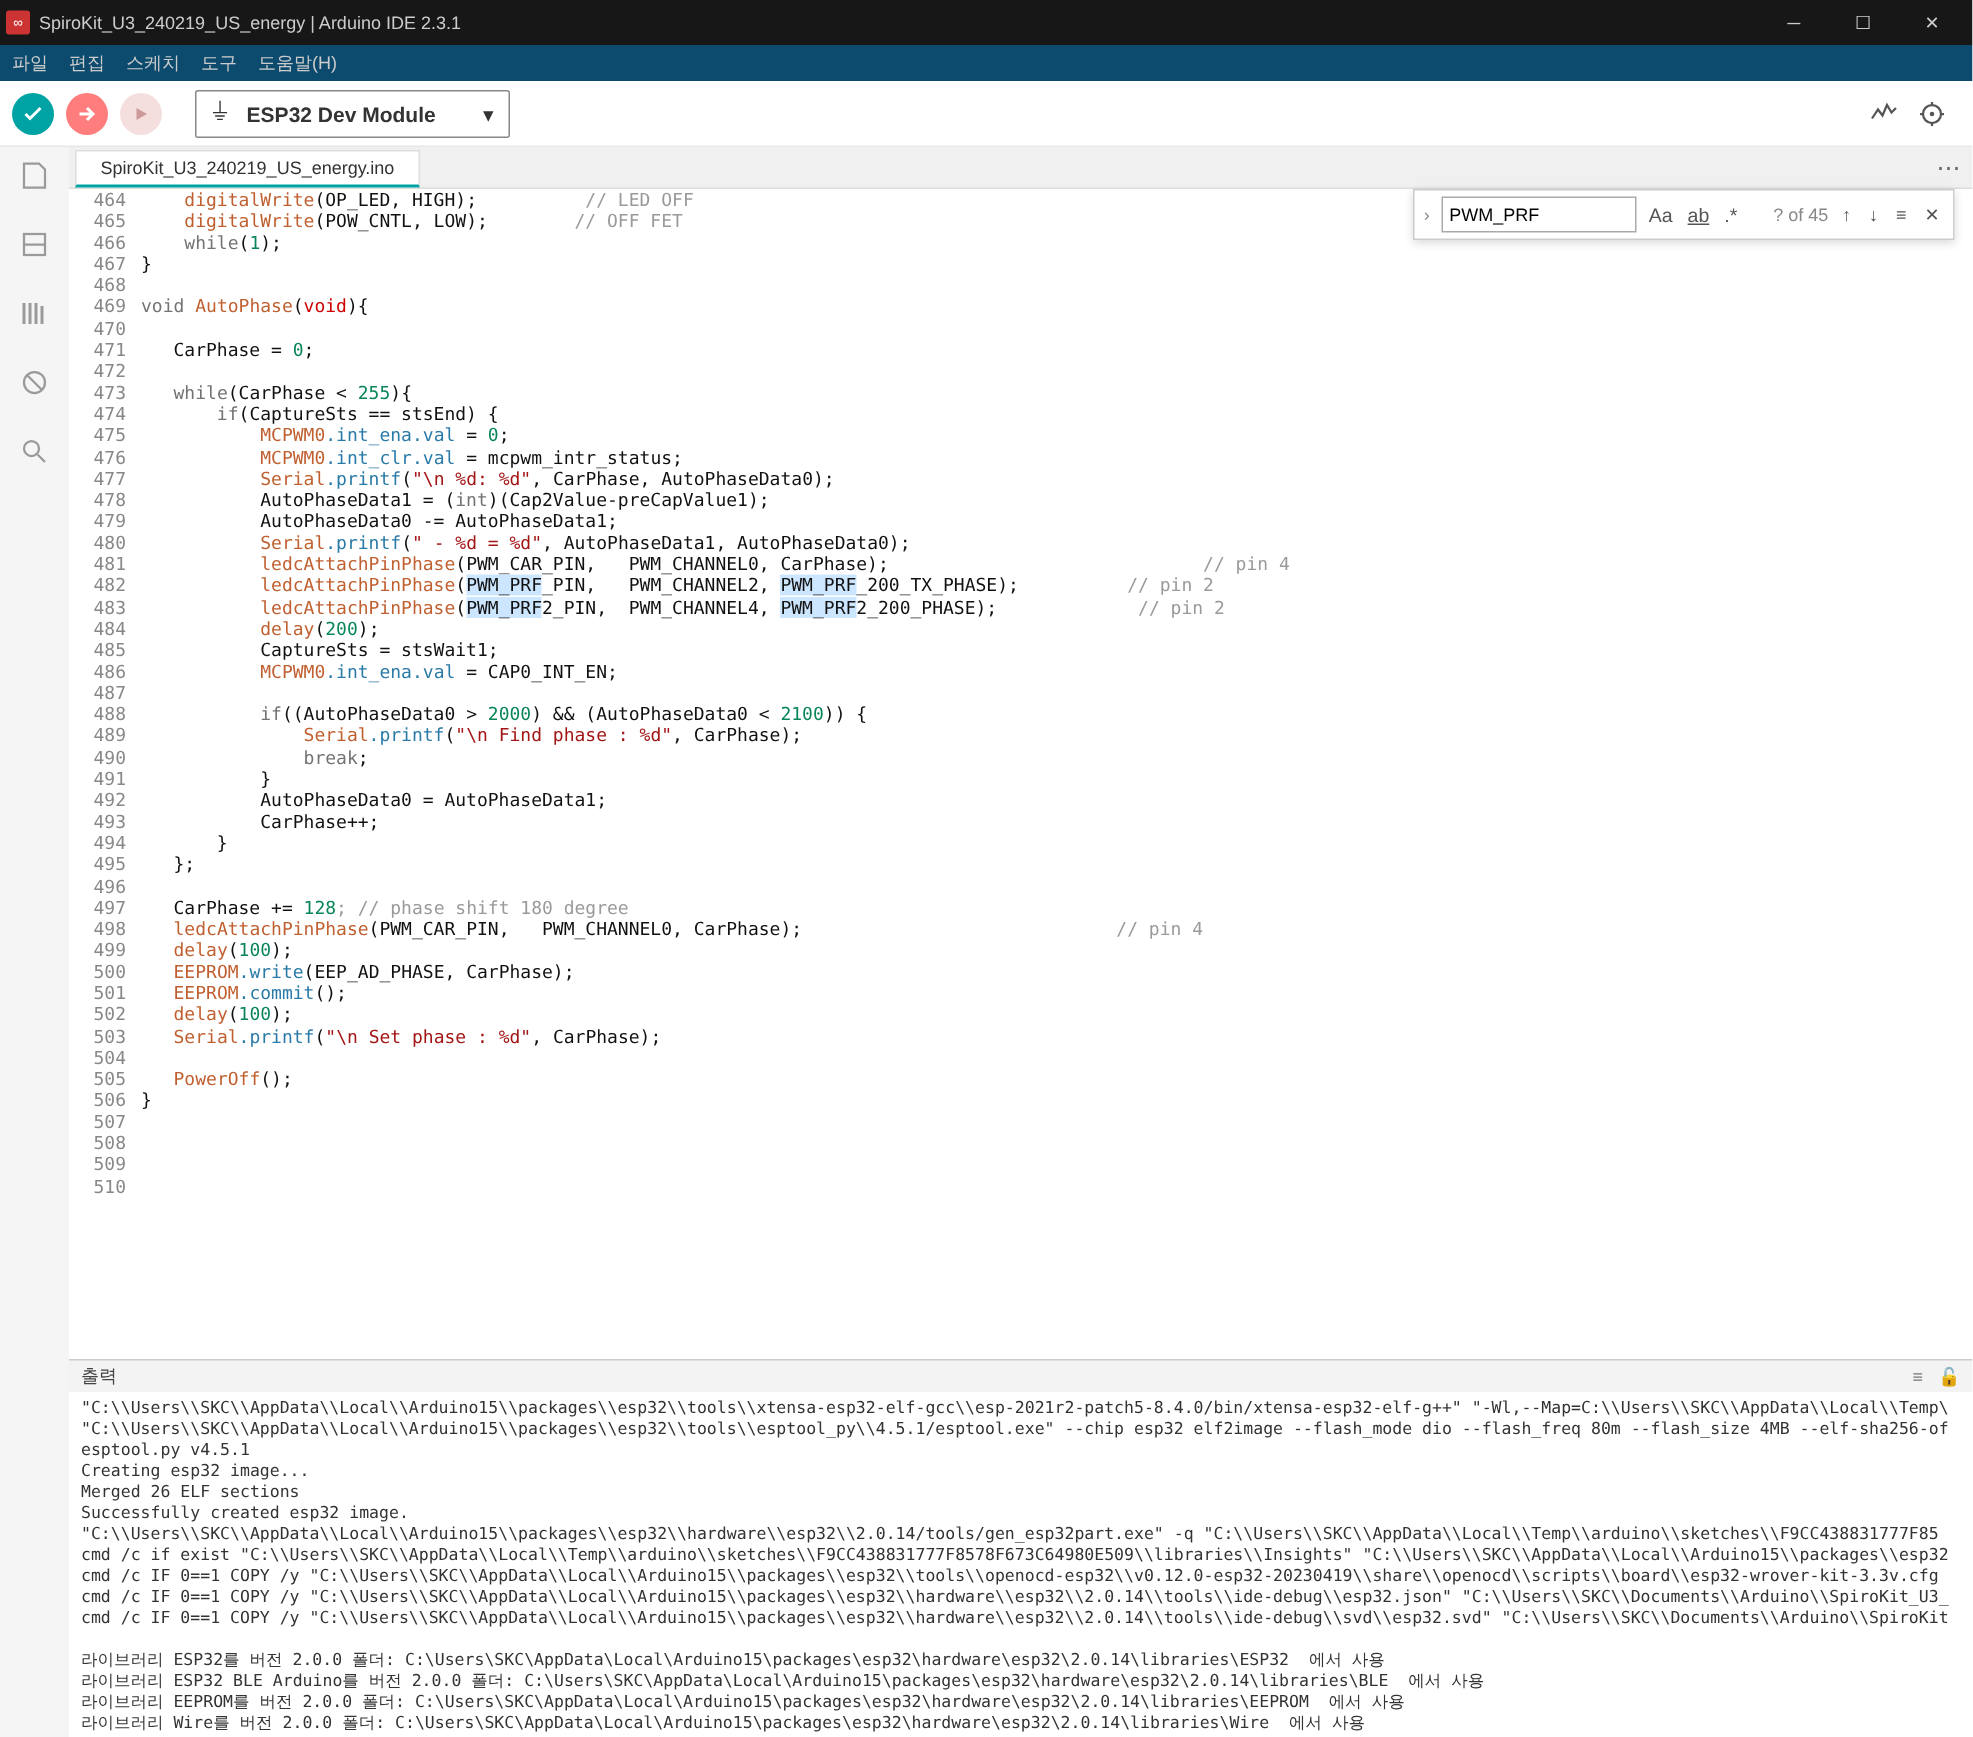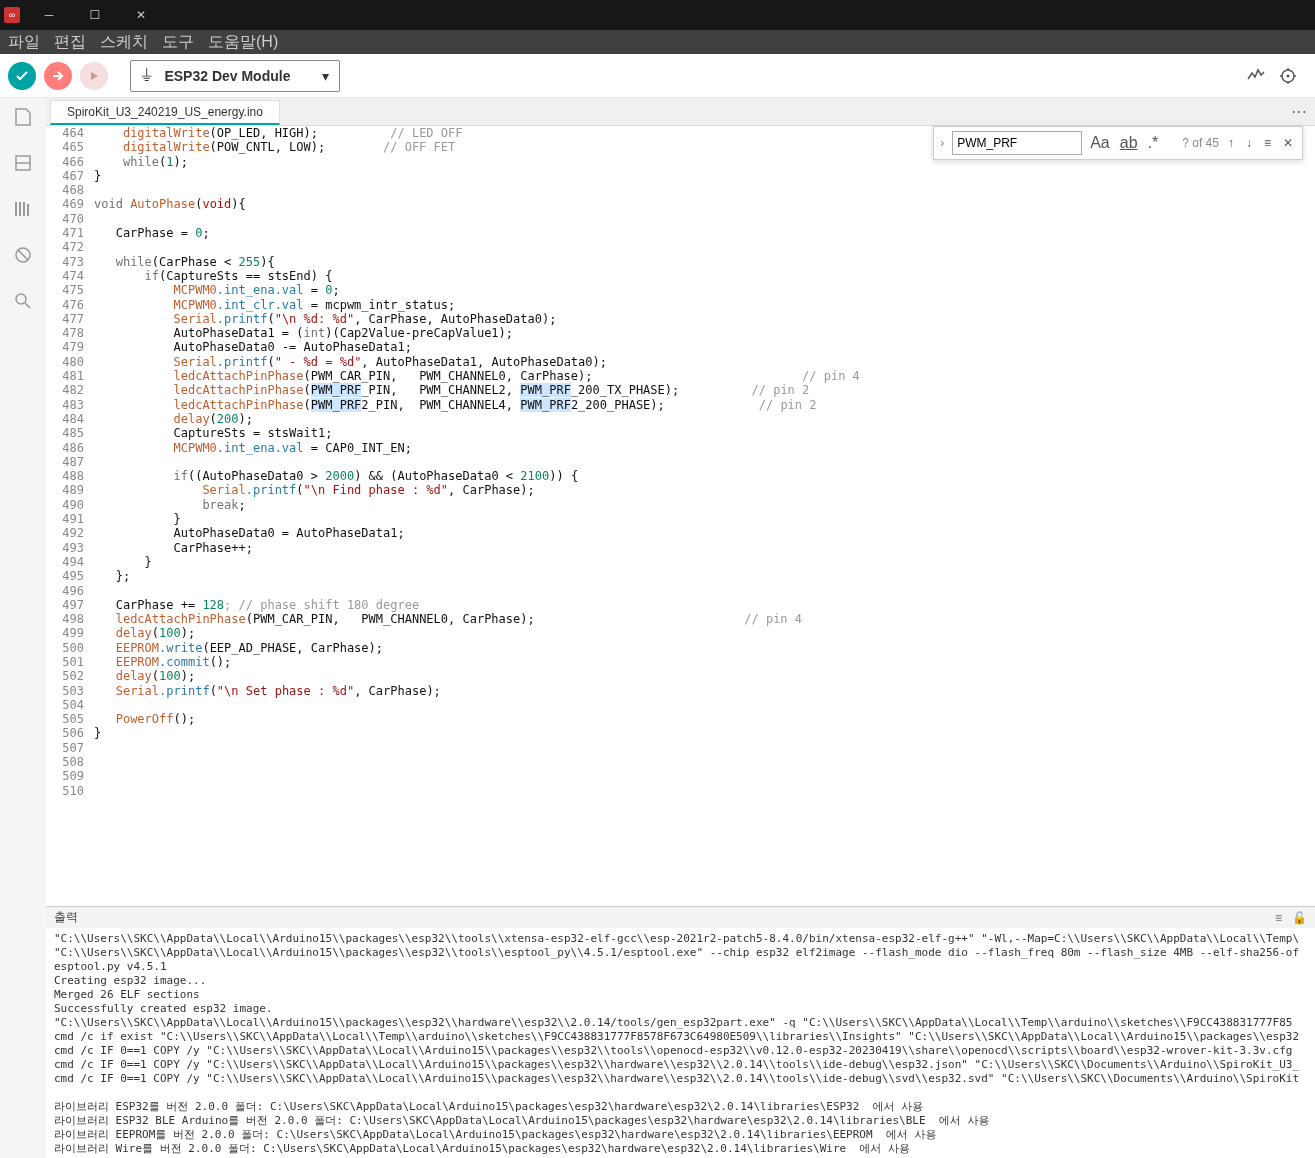--- a/index.html
+++ b/index.html
@@ -1,21 +1,21 @@
 <!DOCTYPE html>
 <html><head>
 <meta charset="utf-8">
 <style>
 * { margin:0; padding:0; box-sizing:border-box; }
 body { font-family:"Segoe UI",Arial,sans-serif; font-size:12px; background:#fff; color:#333; overflow:hidden; width:1315px; height:1158px; }
 .titlebar { height:30px; background:#171717; color:#ccc; display:flex; align-items:center; padding:0 4px; }
 .titlebar .icon-box { width:16px; height:16px; background:#c33; border-radius:2px; margin-right:6px; display:flex; align-items:center; justify-content:center; color:#fff; font-size:9px; }
 .titlebar .title { flex:1; font-size:12px; }
 .titlebar .winbtn { width:46px; height:30px; display:flex; align-items:center; justify-content:center; color:#ccc; cursor:pointer; }
-.menubar { height:24px; background:#404040; color:#ccc; display:flex; align-items:center; padding-left:8px; gap:14px; font-size:16px; }
+.menubar { height:24px; background:#0c4a6e; color:#ccc; display:flex; align-items:center; padding-left:8px; gap:14px; font-size:12px; }
 .menubar span { cursor:pointer; }
 .toolbar { height:44px; background:#fff; border-bottom:1px solid #e8e8e8; display:flex; align-items:center; padding:0 8px 0 8px; justify-content:space-between; }
 .toolbar-left { display:flex; align-items:center; gap:8px; }
 .roundbtn { width:28px; height:28px; border-radius:50%; display:flex; align-items:center; justify-content:center; cursor:pointer; }
 .verify { background:#00a3a3; color:#fff; }
 .upload { background:#ff7d7d; color:#fff; }
 .debug  { background:#f5dede; color:#c99; }
 .board-sel { height:32px; border:1px solid #888; border-radius:2px; display:flex; align-items:center; padding:0 10px; min-width:210px; cursor:pointer; font-size:14px; }
 .board-sel .plug { margin-right:12px; font-size:16px; }
 .board-sel .name { flex:1; font-weight:600; }
@@ -23,21 +23,21 @@
 .workspace { display:flex; height:calc(100% - 30px - 24px - 44px); }
 .activitybar { width:46px; background:#f5f5f5; display:flex; flex-direction:column; align-items:center; padding-top:8px; gap:24px; color:#9a9a9a; }
 .activitybar .aicon { width:22px; height:22px; cursor:pointer; display:flex; align-items:center; justify-content:center; font-size:20px; }
 .editor-area { flex:1; display:flex; flex-direction:column; min-width:0; position:relative; }
 .tabrow { height:28px; display:flex; align-items:flex-end; background:#f0f0f0; border-bottom:1px solid #ddd; padding-left:4px; position:relative; }
 .tab { background:#fff; border:1px solid #ddd; border-bottom:2px solid #00a3a3; padding:4px 16px; font-size:12px; cursor:pointer; }
 .tab-ellipsis { position:absolute; right:6px; top:4px; color:#666; cursor:pointer; font-size:16px; letter-spacing:2px; }
 .findbar { position:absolute; top:28px; right:12px; background:#fff; border:1px solid #ccc; box-shadow:0 2px 6px rgba(0,0,0,.15); display:flex; align-items:center; height:34px; z-index:5; padding:0 6px 0 4px; gap:6px; font-size:12px; color:#555; }
 .findbar .chev { cursor:pointer; color:#888; padding:0 2px; }
 .findbar input { border:1px solid #aaa; height:24px; width:130px; padding:0 4px; font-size:12px; }
-.findbar .opt { cursor:pointer; font-size:16px; padding:0 2px; }
+.findbar .opt { cursor:pointer; font-size:13px; padding:0 2px; }
 .findbar .count { color:#888; margin-left:16px; }
 .findbar .navbtn { cursor:pointer; padding:0 3px; color:#555; }
 .code { flex:1; display:flex; font-family:Consolas,monospace; font-size:12px; line-height:14.3px; overflow:hidden; background:#fff; }
 .gutter { width:48px; background:#fff; color:#888; text-align:right; padding-right:10px; user-select:none; }
 .codetext { flex:1; white-space:pre; color:#111; overflow:hidden; position:relative; }
 .codetext .kw { color:#737373; }
 .codetext .fn { color:#c06030; }
 .codetext .str { color:#a31515; }
 .codetext .num { color:#098658; }
 .codetext .mem { color:#2a7aa8; }
@@ -47,20 +47,21 @@
 .output-hdr { height:22px; background:#f3f3f3; border-top:1px solid #ccc; display:flex; align-items:center; padding:0 8px; font-size:12px; color:#444; justify-content:space-between; }
 .output-hdr .right { display:flex; gap:10px; color:#777; }
 .output { flex:0 0 230px; background:#fff; font-family:Consolas,monospace; font-size:11px; line-height:14px; padding:4px 8px; white-space:pre; overflow:hidden; color:#333; }
 svg { display:block; }
 </style>
 </head>
 <body>
 
 <div class="titlebar">
   <div class="icon-box">∞</div>
+  <div class="title">SpiroKit_U3_240219_US_energy | Arduino IDE 2.3.1</div>
   <div class="winbtn">─</div>
   <div class="winbtn">☐</div>
   <div class="winbtn">✕</div>
 </div>
 
 <div class="menubar">
   <span>파일</span>
   <span>편집</span>
   <span>스케치</span>
   <span>도구</span>

